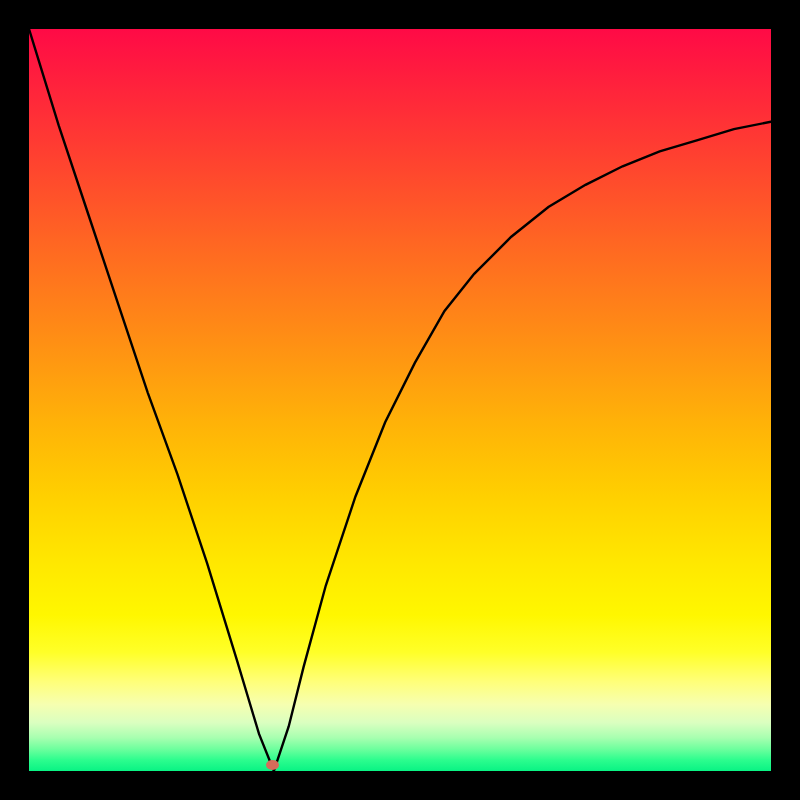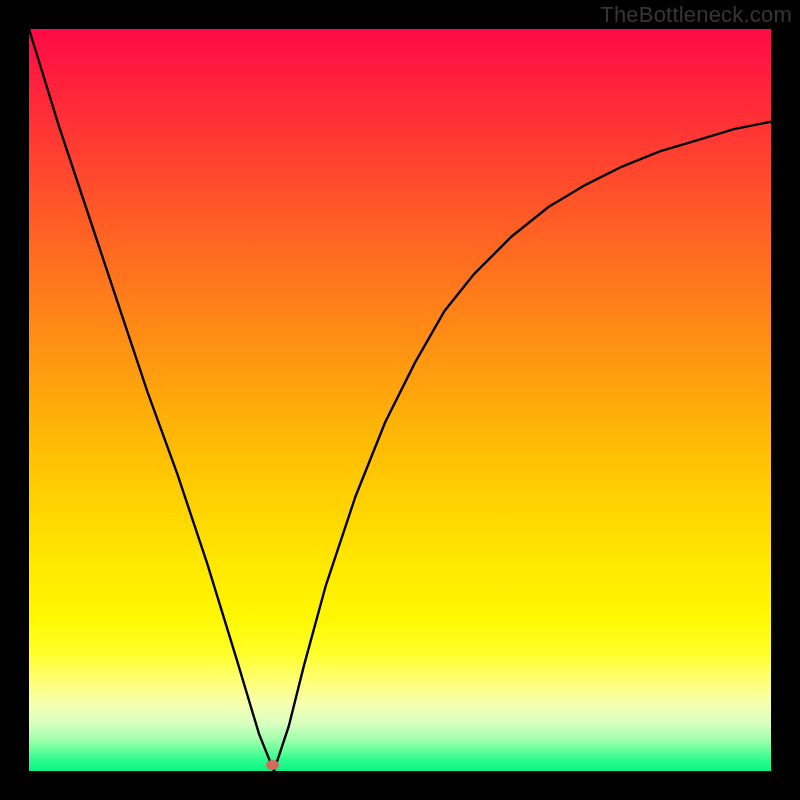--- a/index.html
+++ b/index.html
@@ -73,21 +73,20 @@
     width: 13px;
     height: 10px;
     border-radius: 50% / 50%;
     z-index: 4;
   }
 </style>
 </head>
 <body>
 
 <div class="frame">
-  <div class="watermark">TheBottleneck.com</div>
 
   <div class="plot-outer">
     <div class="plot-area"></div>
 
     <svg class="curve" viewBox="0 0 742 742" preserveAspectRatio="none">
       <path id="curve-path" fill="none" stroke="#000000" stroke-width="2.4" stroke-linecap="round" d="M0.00 0.00 L29.68 96.46 L59.36 185.50 L89.04 274.54 L118.72 363.58 L148.40 445.20 L178.08 534.24 L207.76 630.70 L230.02 704.90 L244.86 742.00 L259.70 697.48 L274.54 638.12 L296.80 556.50 L326.48 467.46 L356.16 393.26 L385.84 333.90 L415.52 281.96 L445.20 244.86 L482.30 207.76 L519.40 178.08 L556.50 155.82 L593.60 137.27 L630.70 122.43 L667.80 111.30 L704.90 100.17 L742.00 92.75"></path>
     </svg>
 
     <div class="dot" id="dot" style="background: rgb(214, 107, 90); left: 236.5px; top: 731px;"></div>
   </div>

